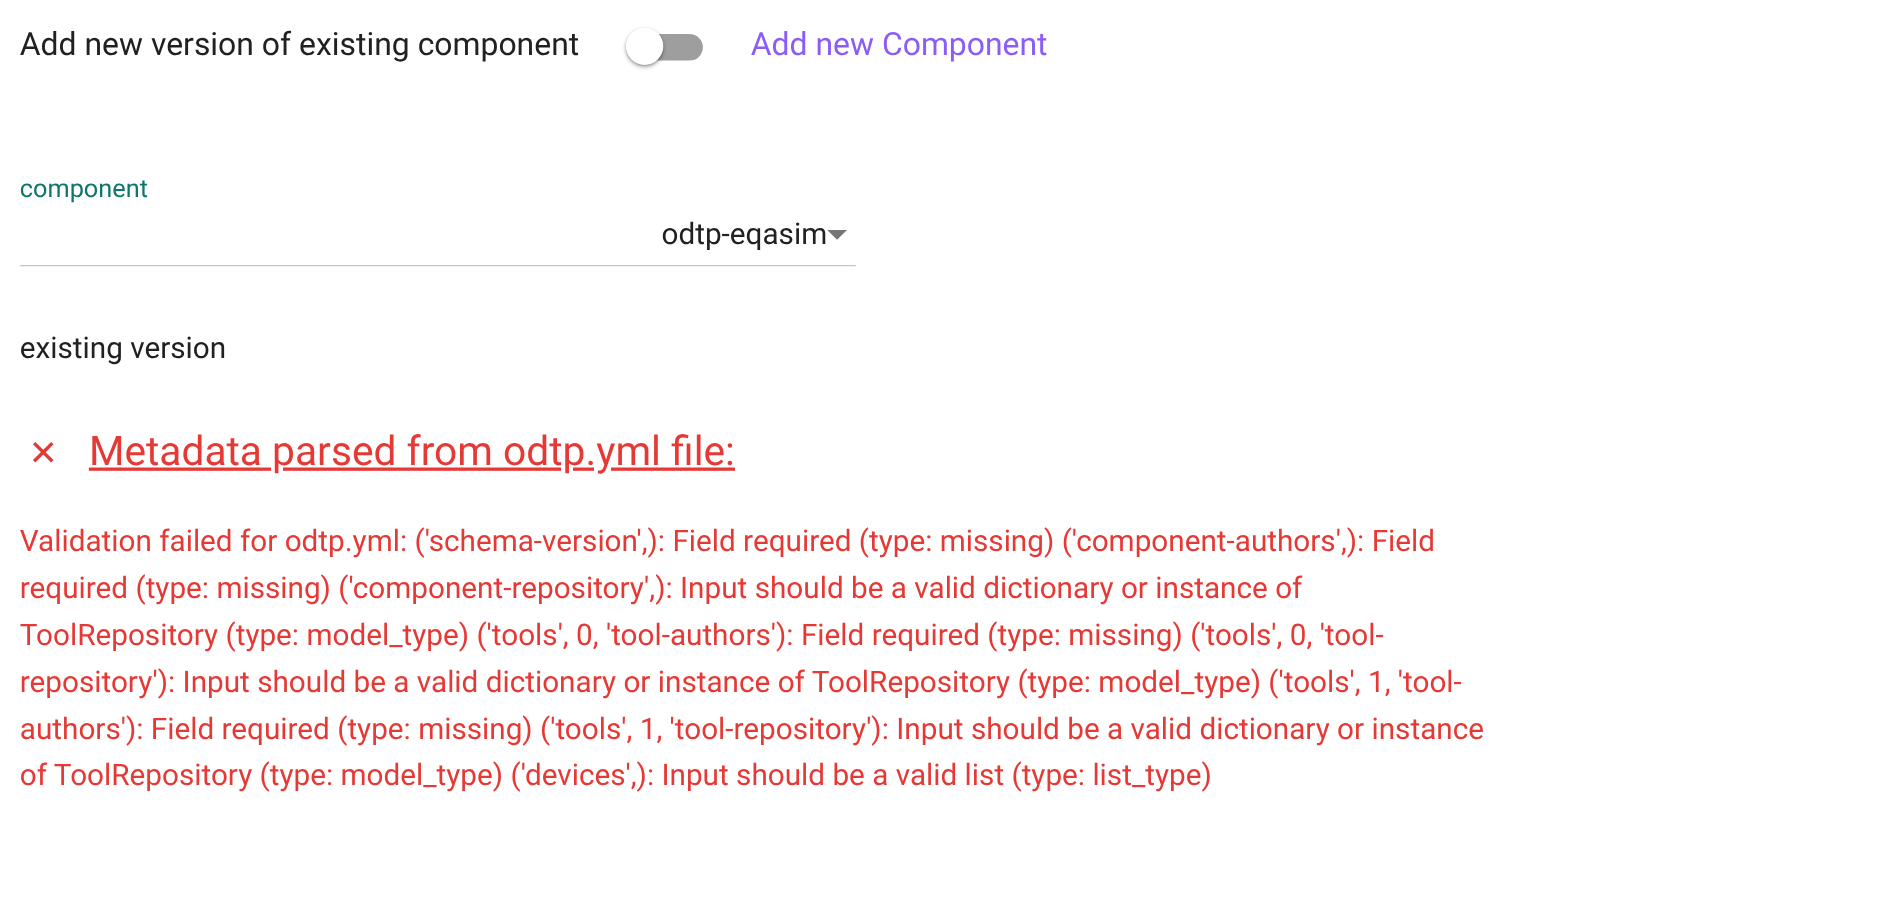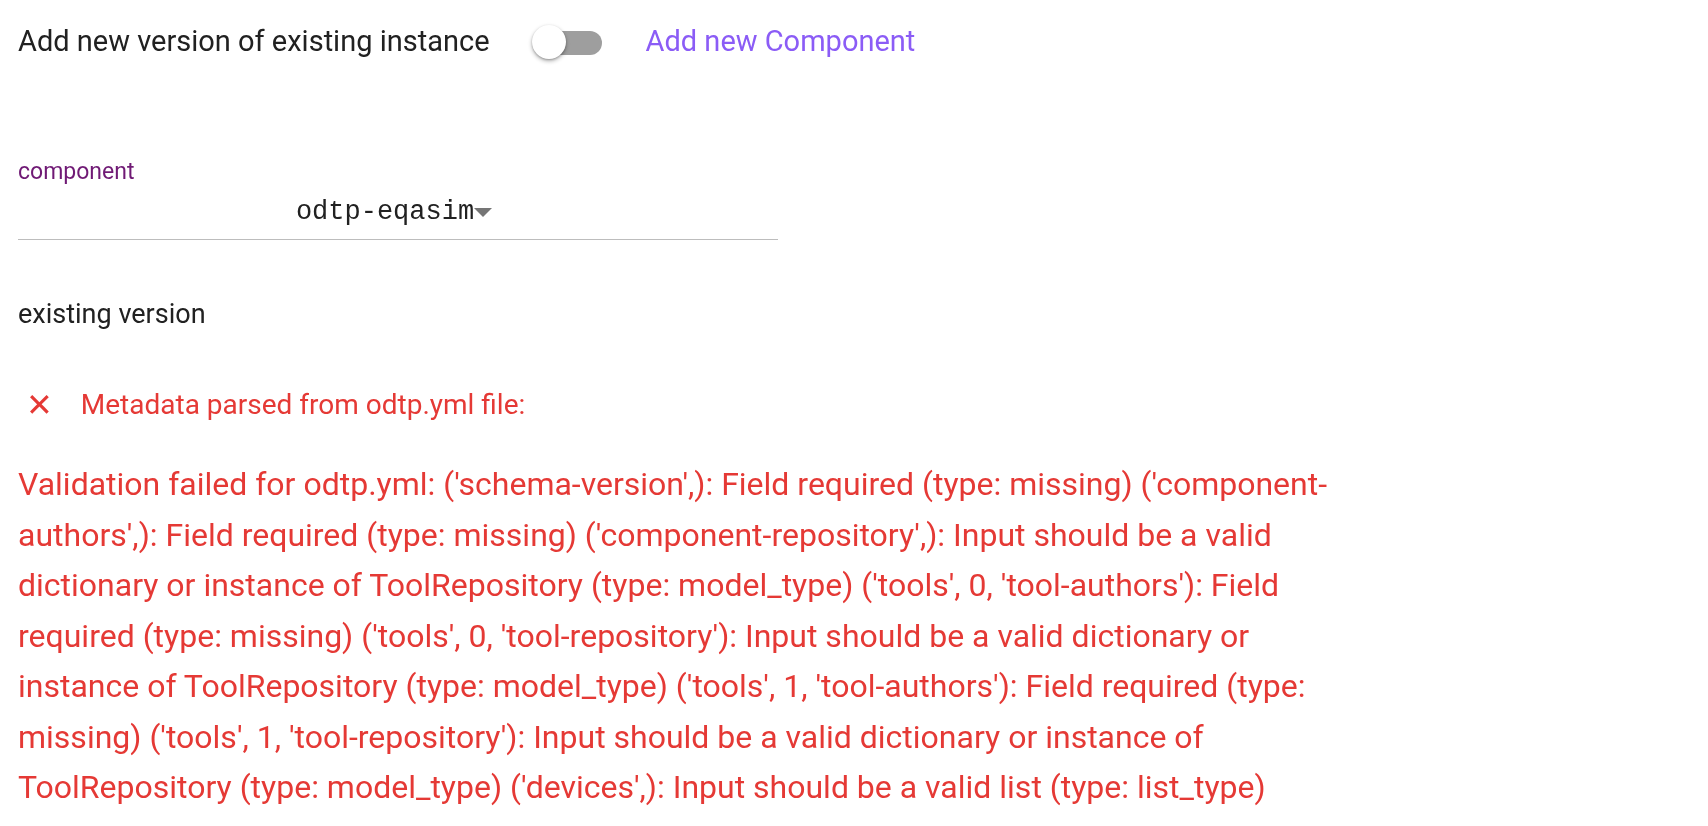--- a/index.html
+++ b/index.html
@@ -51,37 +51,36 @@
       height: 34px;
       background: #ffffff;
       border-radius: 50%;
       box-shadow: 0 2px 4px rgba(0,0,0,0.3), 0 1px 2px rgba(0,0,0,0.2);
     }
     .field-group {
       margin-bottom: 58px;
     }
     .field-label {
       font-size: 23px;
-      color: #701a75;
+      color: #0f766e;
       margin-bottom: 8px;
     }
     .field-label-dark {
       font-size: 27px;
       color: #212121;
       margin-bottom: 6px;
     }
     .select-field {
       display: flex;
       align-items: center;
-      justify-content: center;
+      justify-content: flex-end;
       border-bottom: 1px solid #bdbdbd;
       padding: 4px 0 12px 0;
       width: 760px;
       cursor: pointer;
-      font-family: Liberation Mono, monospace;
     }
     .select-field.focused {
       border-bottom: 3px solid #000000;
       padding-bottom: 10px;
       width: 514px;
     }
     .select-value {
       font-size: 27px;
       color: #212121;
     }
@@ -101,35 +100,36 @@
       margin-bottom: 38px;
     }
     .error-x {
       color: #e53935;
       font-size: 32px;
       font-weight: 300;
       line-height: 1;
       padding-left: 8px;
     }
     .error-title {
-      font-size: 28px;
+      font-size: 37px;
       color: #e53935;
+      text-decoration: underline;
     }
     .error-body {
-      font-size: 32px;
+      font-size: 27px;
       line-height: 1.58;
       color: #e53935;
       max-width: 1340px;
     }
   </style>
 </head>
 <body>
 
 <div class="toggle-row">
-  <span class="toggle-label-left">Add new version of existing instance</span>
+  <span class="toggle-label-left">Add new version of existing component</span>
   <div class="switch">
     <div class="switch-track"></div>
     <div class="switch-thumb"></div>
   </div>
   <span class="toggle-label-right">Add new Component</span>
 </div>
 
 <div class="field-group">
   <div class="field-label">component</div>
   <div class="select-field">

